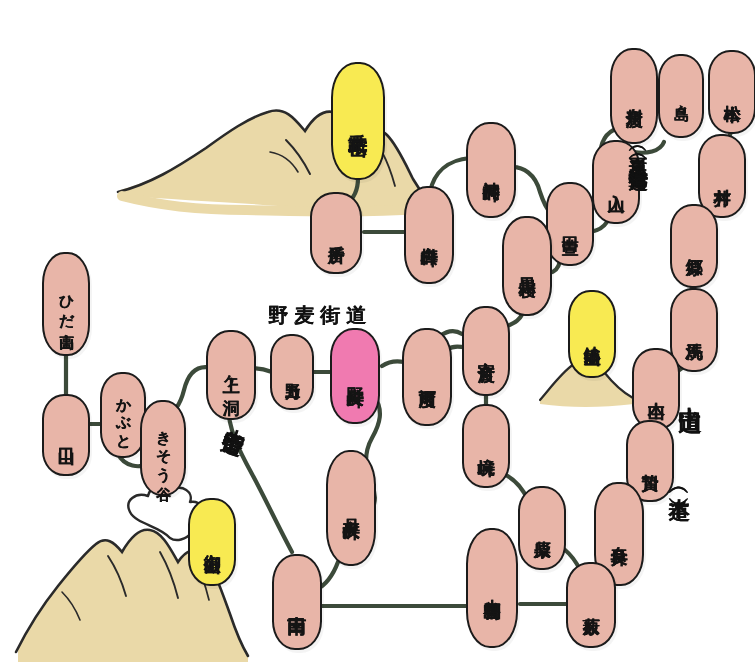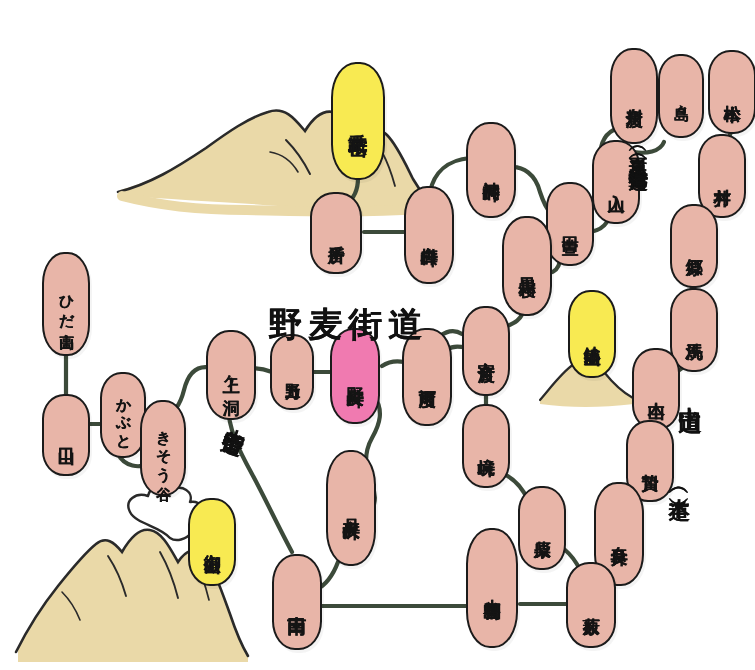--- a/index.html
+++ b/index.html
@@ -56,21 +56,21 @@
     text-shadow:0.5px 0 0 #111;
   }
   .freetext.vertical{
     writing-mode:vertical-rl;
     text-orientation:upright;
     letter-spacing:2px;
     line-height:1.05;
   }
   .freetext.horizontal{letter-spacing:5px;}
   #title-nomugi{
-    font-size:34px;
+    font-size:20px;
     letter-spacing:6px;
     left:268px;top:302px;
   }
   #label-kiso-kaido{
     font-size:21px;left:232px;top:410px;
     transform:rotate(18deg);transform-origin:top left;
   }
   #label-nakasendo{
     font-size:23px;left:678px;top:388px;
   }

